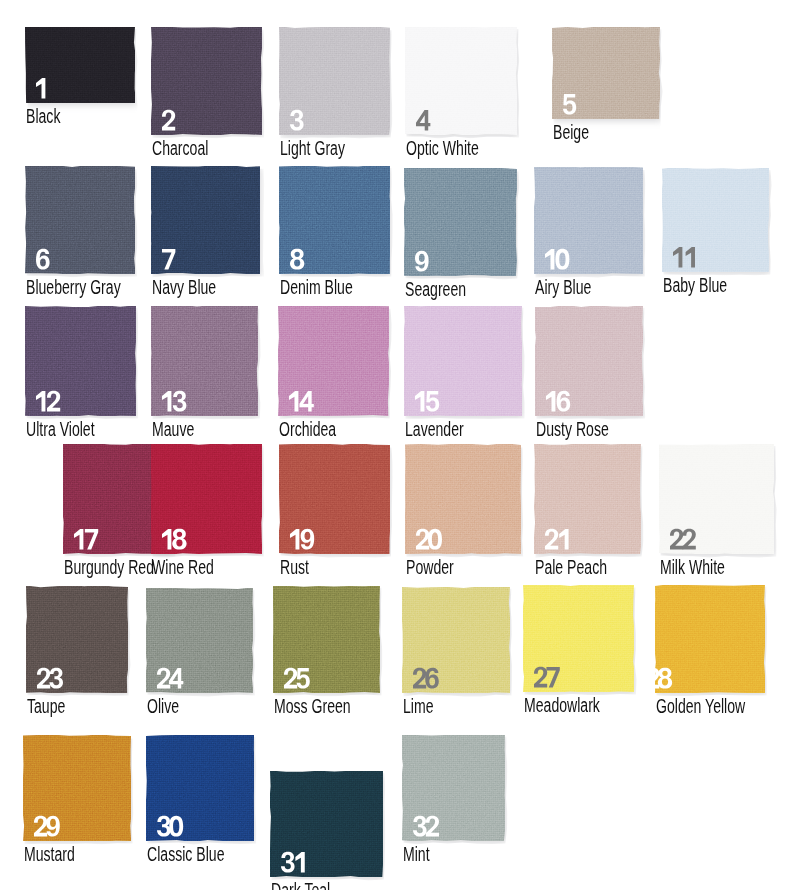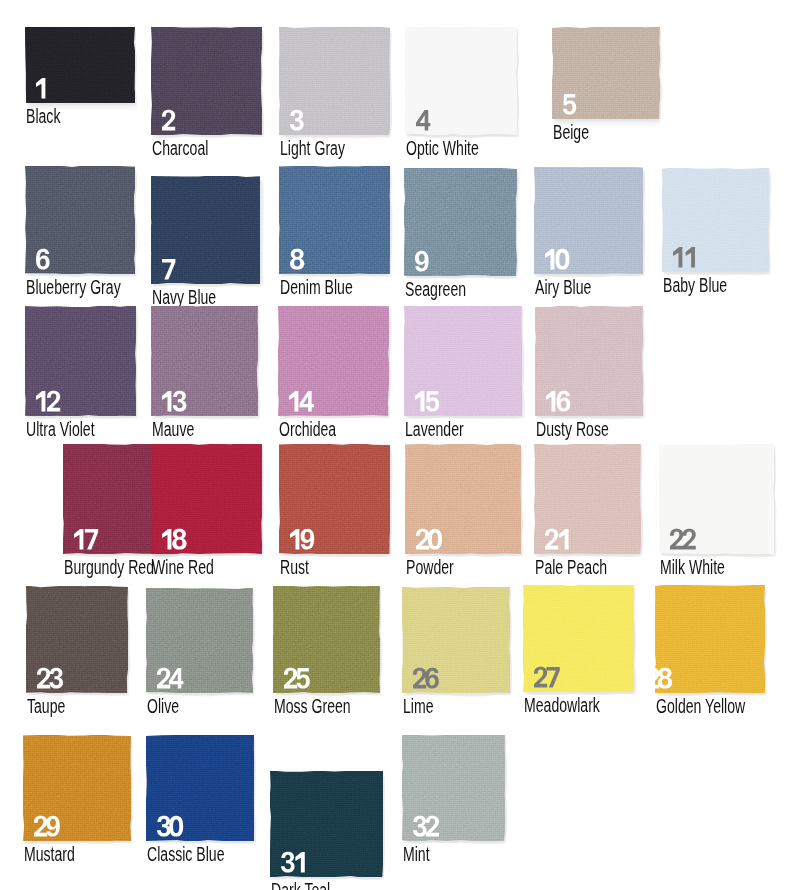--- a/index.html
+++ b/index.html
@@ -130,21 +130,21 @@
           <rect width="100%" height="100%" filter="url(#fabricNoise)"></rect>
         </svg>
         <div class="num" style="color: rgb(255, 255, 255);">
           <svg viewBox="0 0 57.50 100" width="11.73" height="20.4" fill="currentColor" aria-hidden="true" overflow="visible">
             <use href="#d6" x="-4.30"></use>
           </svg>
         </div>
       </div>
       <div class="label" style="color: rgb(19, 19, 19);">Blueberry Gray</div>
     </div>
-    <div class="swatch" style="left: 151px; top: 176px; width: 109px; height: 108px;">
+    <div class="swatch" style="left: 151px; top: 166px; width: 109px; height: 108px;">
       <div class="shadow" style="clip-path: polygon(0px 0.11px, 15.86px 0.2px, 31.71px 0.58px, 47.57px 0.58px, 63.43px -0.87px, 79.29px -0.81px, 95.14px 0.88px, 111px 0.31px, 111.65px 15.43px, 111.47px 30.86px, 111.02px 46.29px, 111.07px 61.71px, 110.72px 77.14px, 110.48px 92.57px, 111.75px 108px, 95.14px 108.02px, 79.29px 107.01px, 63.43px 108.77px, 47.57px 108.37px, 31.71px 106.99px, 15.86px 106.96px, 0px 108.8px, -0.55px 92.57px, 0.15px 77.14px, -0.98px 61.71px, 0.32px 46.29px, -1.1px 30.86px, -0.57px 15.43px);"></div>
       <div class="chip" style="background: rgb(47, 66, 97); clip-path: polygon(0px 0.11px, 15.86px 0.2px, 31.71px 0.58px, 47.57px 0.58px, 63.43px -0.87px, 79.29px -0.81px, 95.14px 0.88px, 111px 0.31px, 111.65px 15.43px, 111.47px 30.86px, 111.02px 46.29px, 111.07px 61.71px, 110.72px 77.14px, 110.48px 92.57px, 111.75px 108px, 95.14px 108.02px, 79.29px 107.01px, 63.43px 108.77px, 47.57px 108.37px, 31.71px 106.99px, 15.86px 106.96px, 0px 108.8px, -0.55px 92.57px, 0.15px 77.14px, -0.98px 61.71px, 0.32px 46.29px, -1.1px 30.86px, -0.57px 15.43px);">
         <div class="weave"></div>
         <svg class="grain">
           <rect width="100%" height="100%" filter="url(#fabricNoise)"></rect>
         </svg>
         <div class="num" style="color: rgb(255, 255, 255);">
           <svg viewBox="0 0 56.50 100" width="11.53" height="20.4" fill="currentColor" aria-hidden="true" overflow="visible">
             <use href="#d7" x="-5.30"></use>
           </svg>

